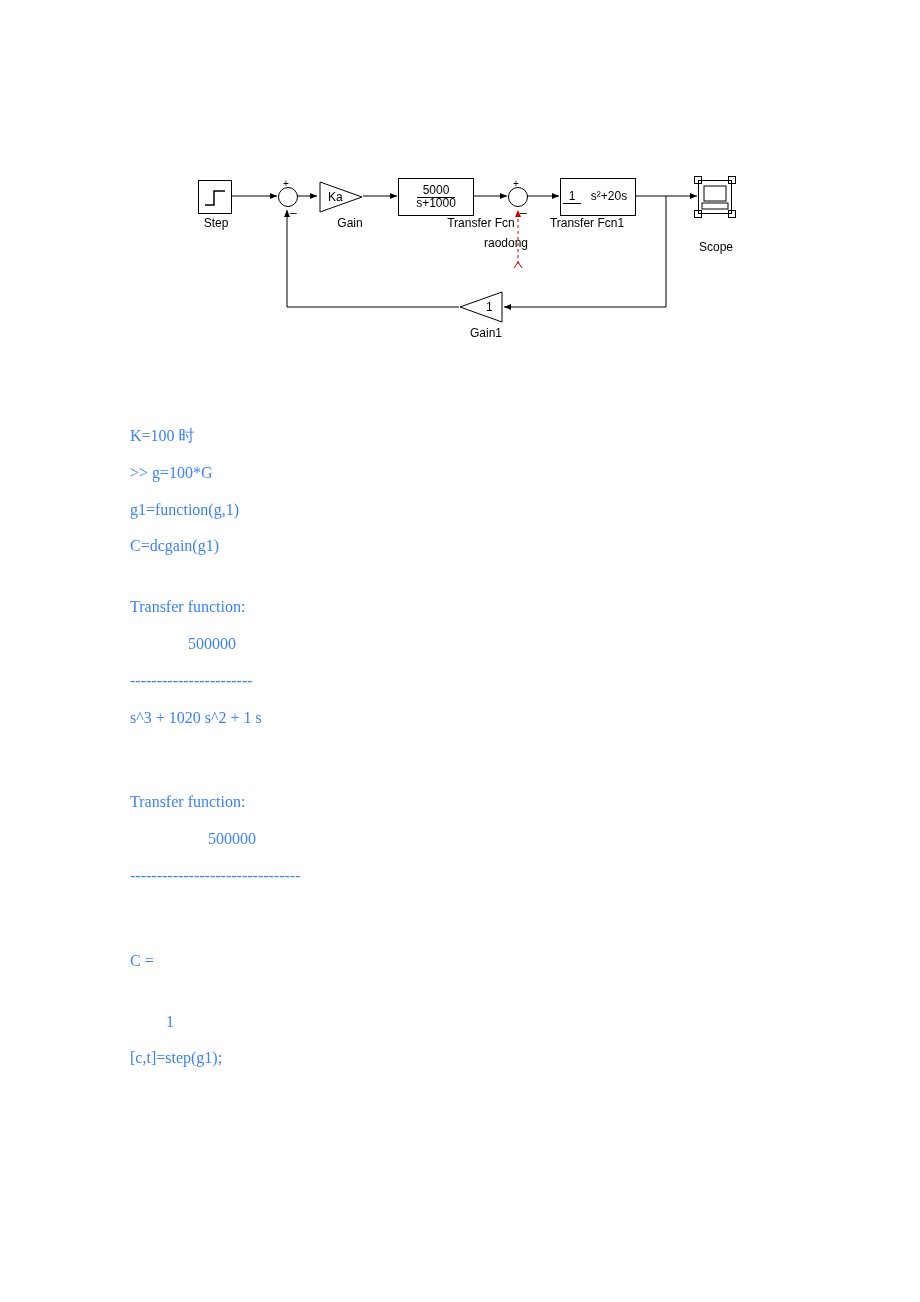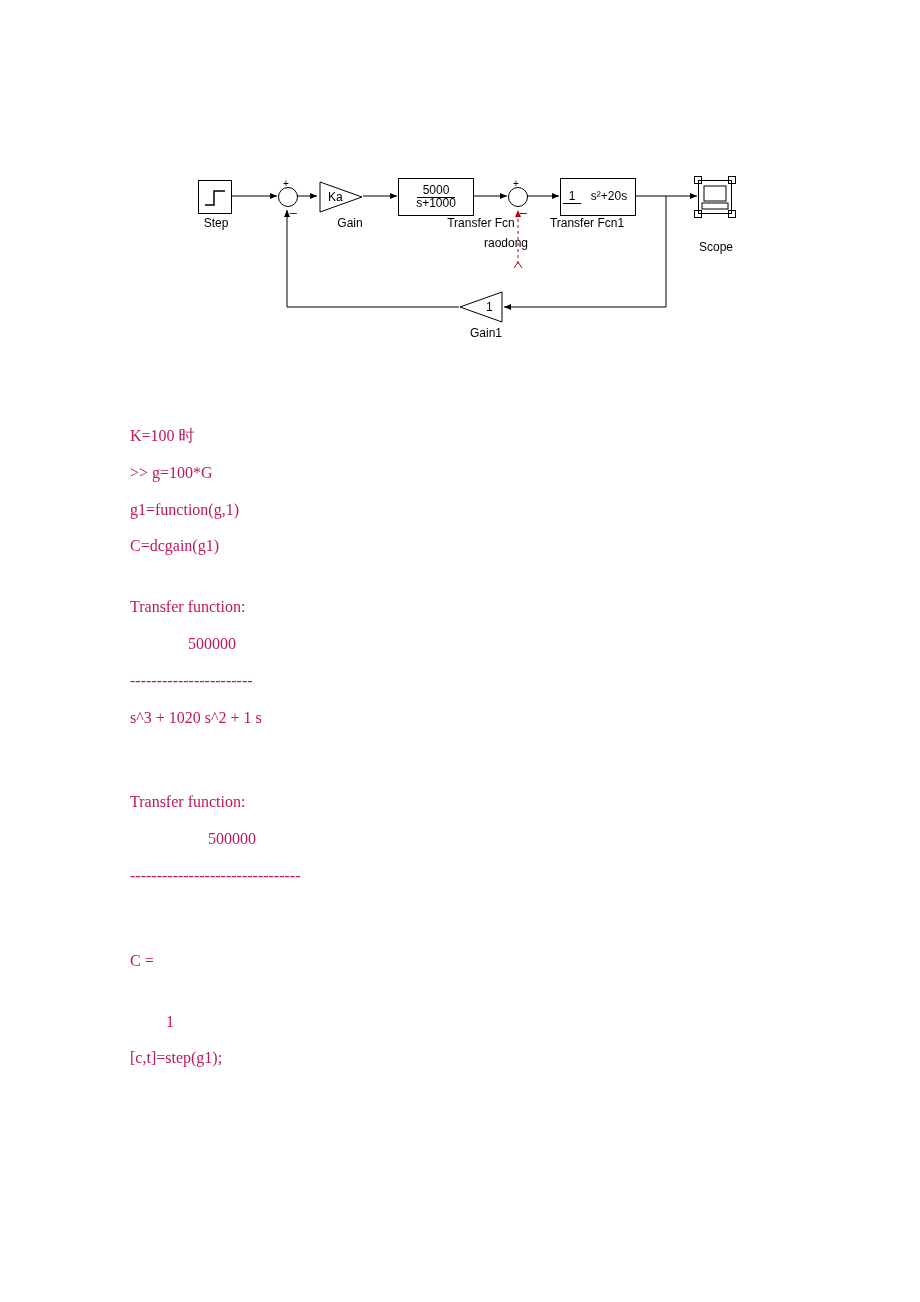--- a/index.html
+++ b/index.html
@@ -43,21 +43,21 @@
     .gain { position:absolute; }
     .gain svg { display:block; }
     .sum { position:absolute; width:18px; height:18px; border:1px solid #000; border-radius:50%; background:#fff; }
     .plus { position:absolute; font-size:10px; }
     .minus { position:absolute; font-size:12px; }
     .small-corner { position:absolute; width:6px; height:6px; border:1px solid #000; }
     
     .body-text {
       font-size: 16px;
       line-height: 1.3;
-      color: #be185d;
+      color: #3b82f6;
     }
     .body-text p {
       margin: 0 0 16px 0;
     }
     .body-text .spacer { height: 24px; }
     .body-text .indent1 { padding-left: 58px; }
     .body-text .indent2 { padding-left: 78px; }
     .body-text .indent-small { padding-left: 36px; }
   </style>
 </head>

